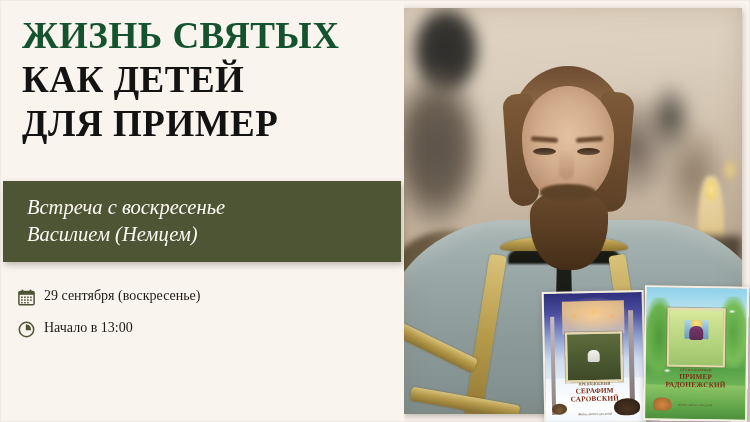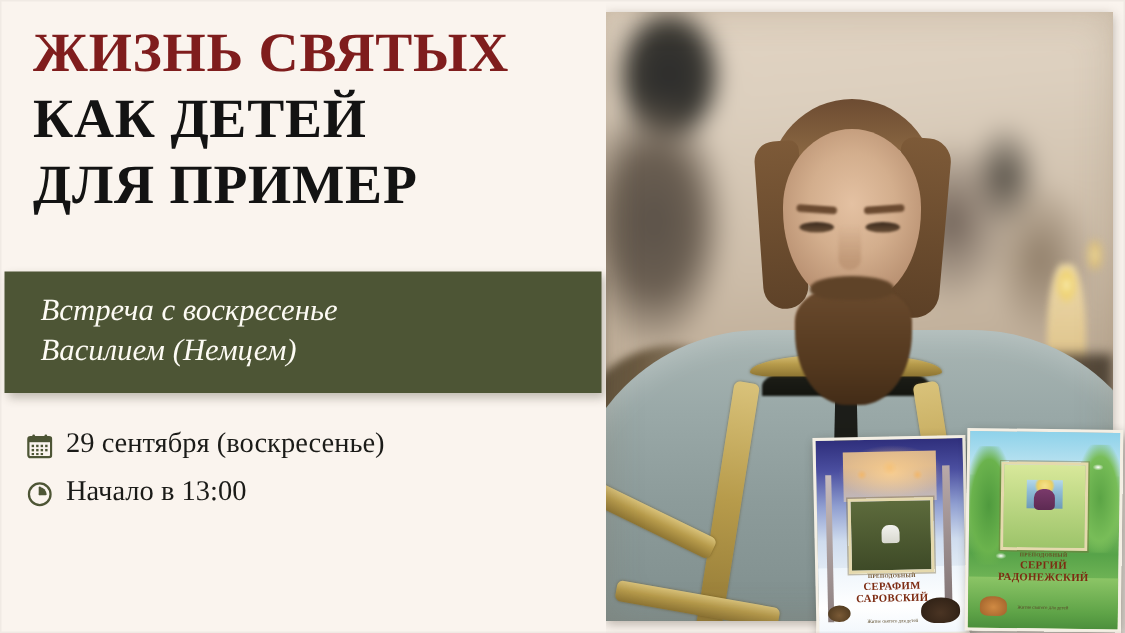--- a/index.html
+++ b/index.html
@@ -35,21 +35,21 @@
     width: 370px;
   }
   .title-line {
     font-family: "Liberation Serif", "DejaVu Serif", serif;
     font-weight: bold;
     font-size: 37px;
     line-height: 44px;
     letter-spacing: 0.5px;
     white-space: nowrap;
   }
-  .title-line.l1 { color: #7f1d1d; }
+  .title-line.l1 { color: #14532d; }
   .title-line.l2 { color: #131313; }
   .title-line.l3 { color: #131313; }
 
   .green-band {
     position: absolute;
     left: 3px;
     top: 181px;
     width: 398px;
     height: 81px;
     background: #4d5535;
@@ -84,21 +84,21 @@
     width: 26px;
     min-width: 26px;
     height: 24px;
     display: flex;
     align-items: center;
     justify-content: flex-start;
     padding-top: 2px;
   }
   .detail-icon svg { display: block; }
   .detail-text {
-    font-size: 19px;
+    font-size: 14px;
     line-height: 25px;
     color: #1b1b18;
     font-family: "Liberation Serif", "DejaVu Serif", serif;
     white-space: pre-line;
   }
 
   
   .photo-frame {
     position: absolute;
     left: 404px;
@@ -604,21 +604,21 @@
       <div class="sc b2-tree2"></div>
       <div class="bk-inner bk2-inner">
         <div class="b2-saint"></div>
         <div class="b2-saint-body"></div>
       </div>
       <div class="sc b2-deer"></div>
       <div class="bird" style="left:82%;top:16%"></div>
       <div class="bird" style="left:18%;top:62%"></div>
       <div class="bk-titlebox bk2-titlebox">
         <span class="bk-sup">ПРЕПОДОБНЫЙ</span>
-        <span class="bk-main">СЕРГИЙ</span>
+        <span class="bk-main">ПРИМЕР</span>
         <span class="bk-main">РАДОНЕЖСКИЙ</span>
       </div>
       <div class="bk-foot bk2-foot">Житие святого для детей</div>
     </div>
 
   </div>
 
   <div class="poster-edge"></div>
 </div>
 

